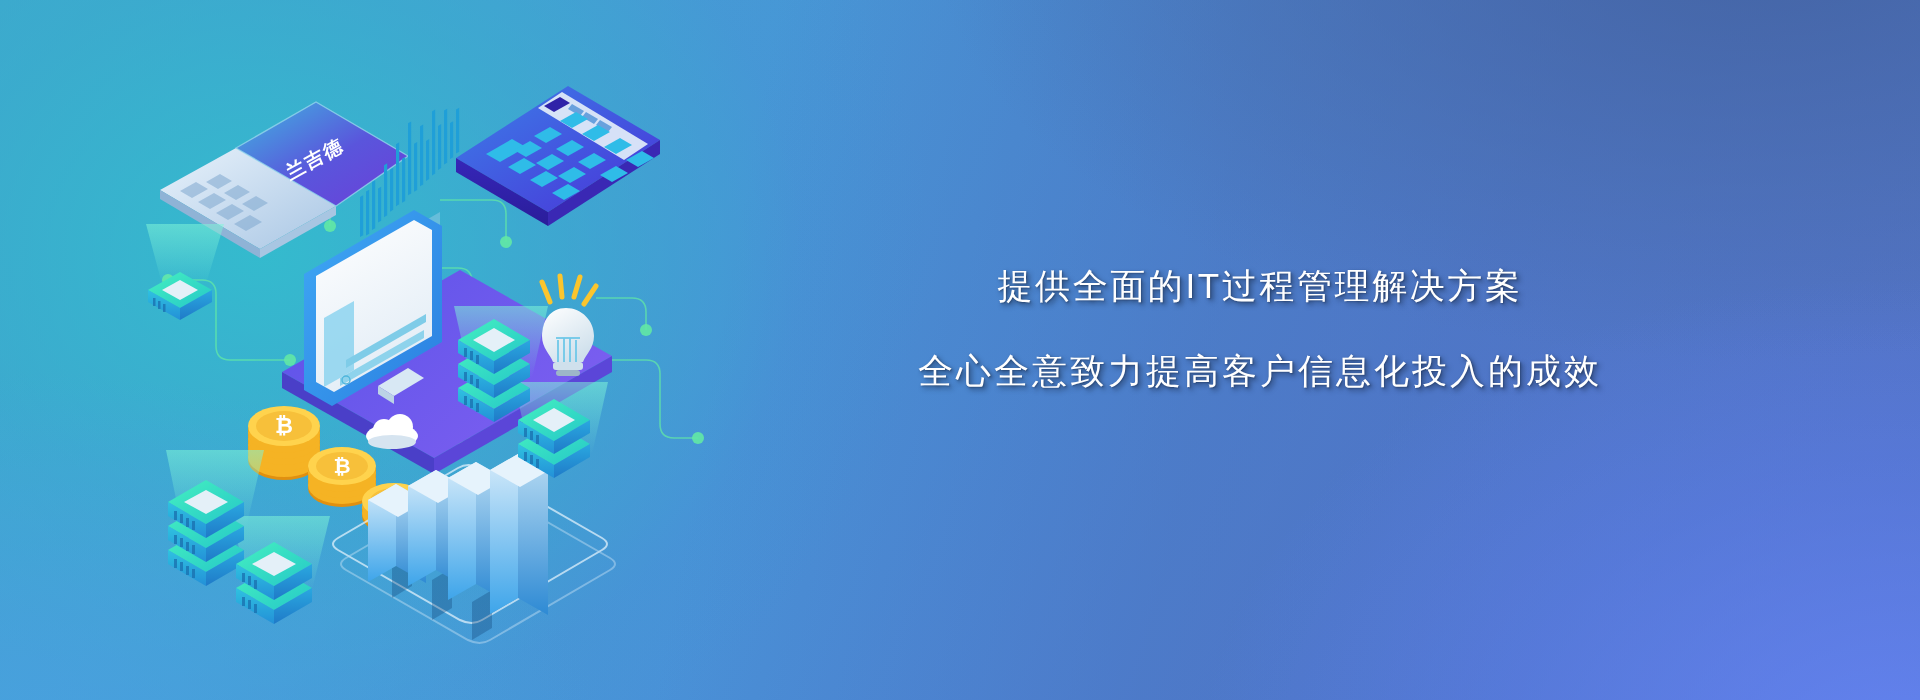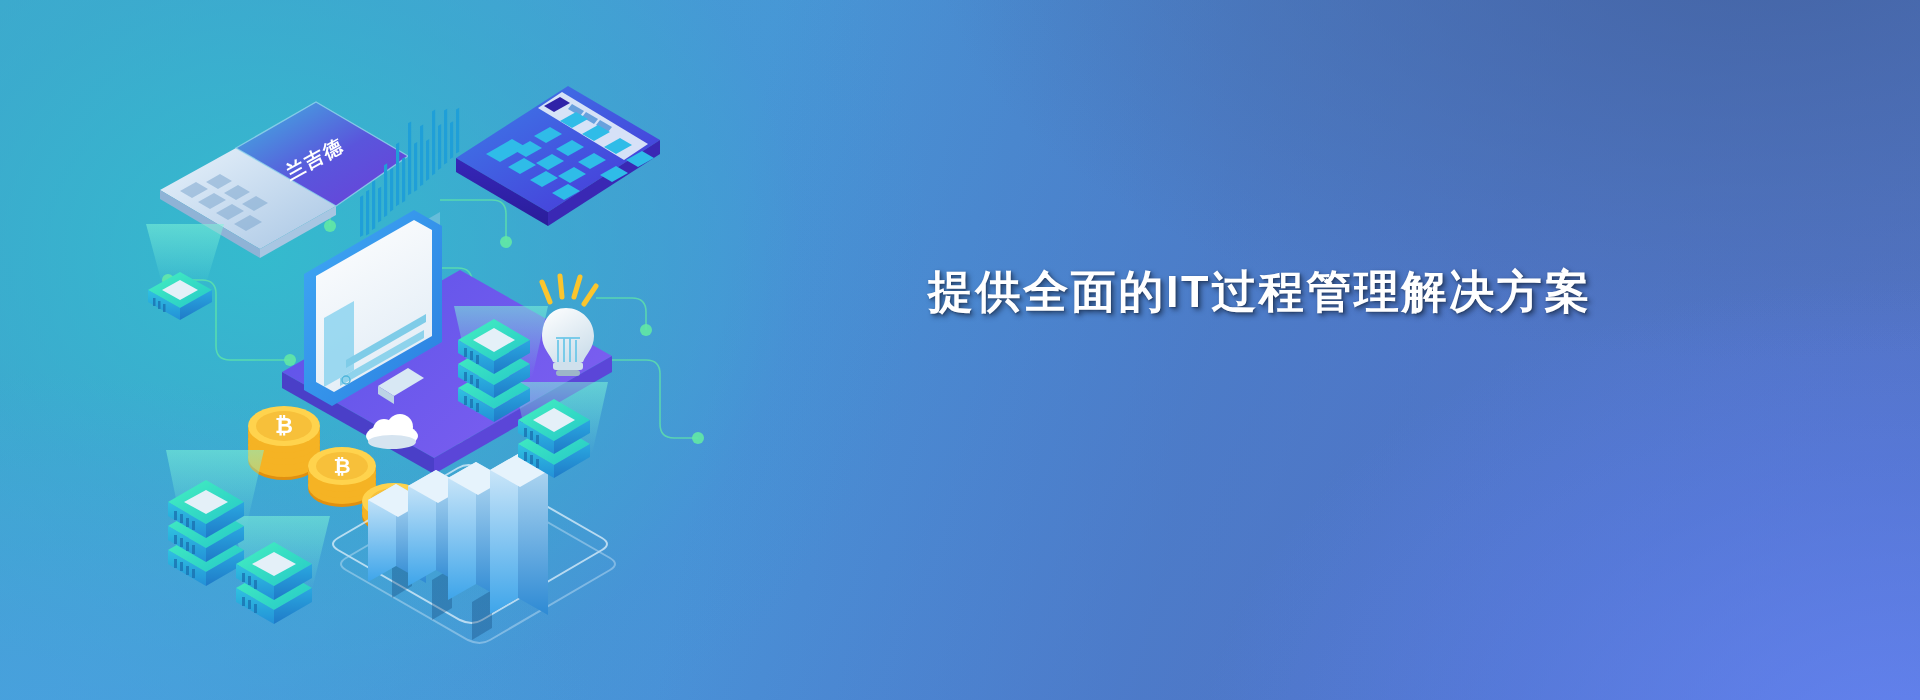--- a/index.html
+++ b/index.html
@@ -44,22 +44,22 @@
   
   .headline-block {
     position: absolute;
     left: 880px;
     top: 268px;
     width: 760px;
     text-align: center;
   }
   .headline {
     color: #ffffff;
-    font-size: 45px;
-    font-weight: bold;
+    font-size: 35px;
+    font-weight: normal;
     letter-spacing: 2.6px;
     line-height: 1.05;
     text-shadow: 3px 3px 5px rgba(22,38,66,0.62), 1px 1px 2px rgba(22,38,66,0.5);
     white-space: nowrap;
   }
   .headline.line2 { margin-top: 48px; letter-spacing: 3.0px; }
 
   
   #illustration {
     position: absolute;
@@ -515,15 +515,16 @@
               <rect x="18" y="33" width="3" height="9"></rect>
             </g>
           </g>
         </g>
       </g>
     </svg>
   </div>
 
   <div class="headline-block">
     <div class="headline line1">提供全面的IT过程管理解决方案</div>
+    <div class="headline line2">全心全意致力提高客户信息化投入的成效</div>
   </div>
 
 </div>
 
 </body></html>

